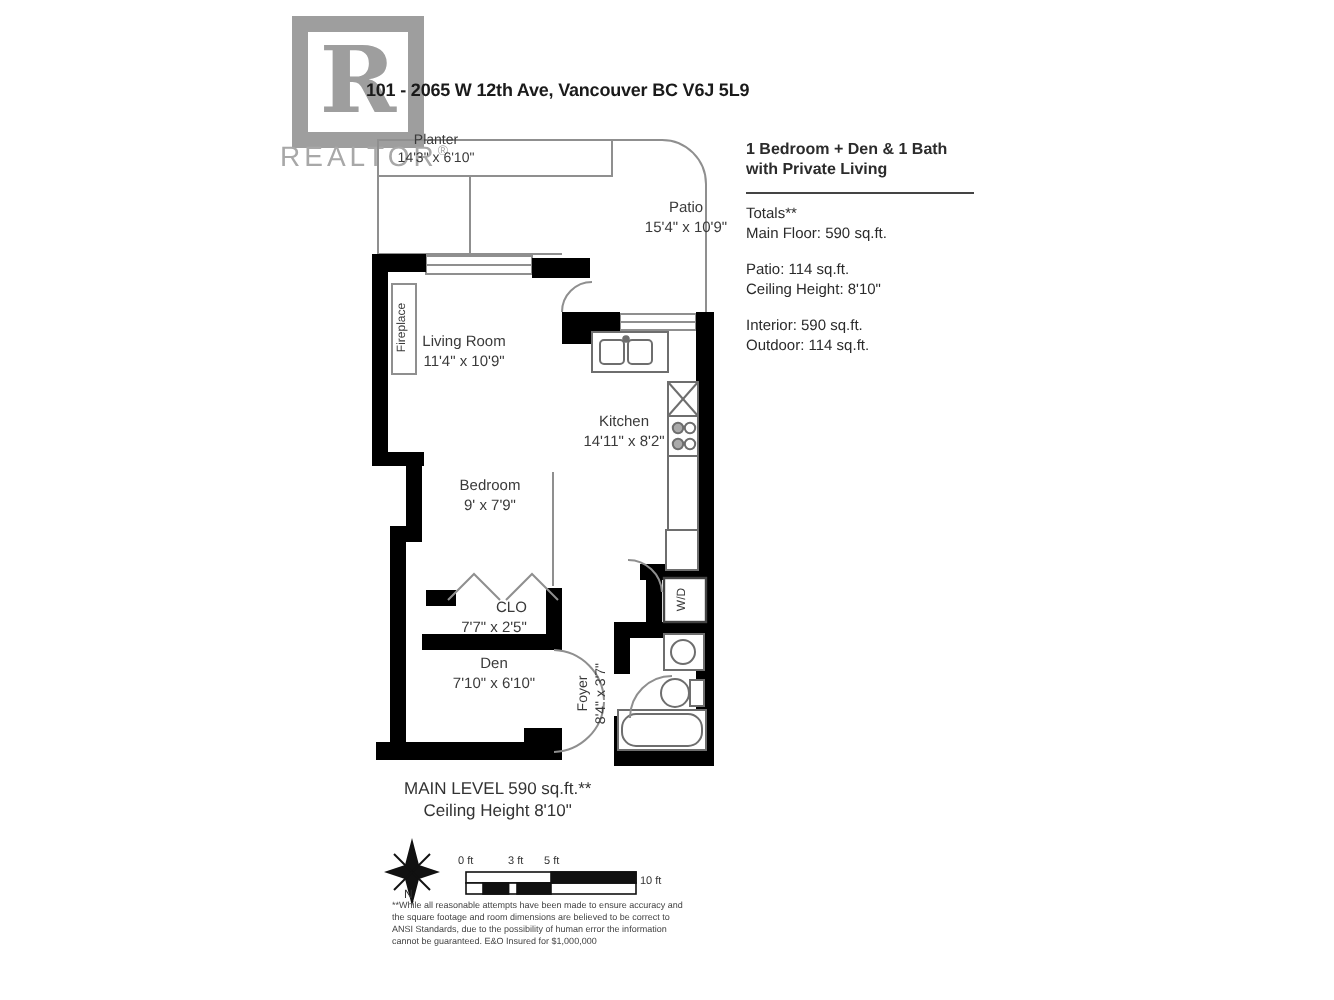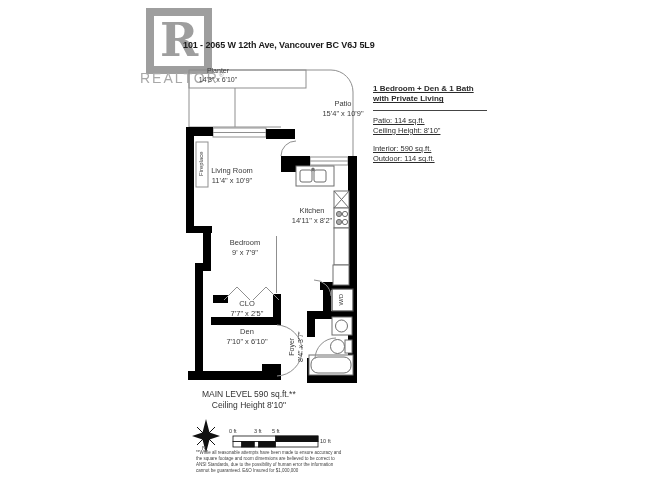--- a/index.html
+++ b/index.html
@@ -6,21 +6,21 @@
   body{width:667px;height:500px;background:#ffffff;font-family:"Liberation Sans","DejaVu Sans",sans-serif;color:#2b2b2b;position:relative;overflow:hidden;}
   .abs{position:absolute;}
   
   .logo-box{left:146px;top:8px;width:50px;height:50px;border:8px solid #9e9e9e;background:#fff;display:flex;align-items:center;justify-content:center;z-index:1;}
   .logo-r{font-family:"DejaVu Serif","Liberation Serif",serif;font-weight:bold;font-size:46px;color:#9e9e9e;line-height:1;margin-top:-2px;}
   .logo-word{left:140px;top:70px;font-size:14px;letter-spacing:2px;color:#a8a8a8;z-index:1;}
   .logo-word sup{font-size:7px;letter-spacing:0;}
   
   .address{left:183px;top:40px;font-size:9px;font-weight:bold;color:#1a1a1a;letter-spacing:-0.1px;z-index:3;white-space:nowrap;}
   
-  .info{left:373px;top:84px;width:125px;font-size:7.5px;line-height:1.35;color:#2b2b2b;z-index:2;text-decoration:underline;}
+  .info{left:373px;top:70px;width:125px;font-size:7.5px;line-height:1.35;color:#2b2b2b;z-index:2;}
   .info .ttl{font-weight:bold;font-size:8px;line-height:1.3;}
   .info hr{border:none;border-top:1px solid #444;margin:5px 0 5px 0;width:114px;}
   .info .grp{margin-bottom:8px;}
   
   .rlabel{text-align:center;transform:translateX(-50%);font-size:7.5px;line-height:1.3;color:#3a3a3a;white-space:nowrap;z-index:2;}
   .vlabel{text-align:center;font-size:6.5px;line-height:1.25;color:#3a3a3a;white-space:nowrap;transform:rotate(-90deg);z-index:2;}
   .footer-note{left:202px;top:389px;font-size:8.5px;line-height:1.3;color:#333;z-index:2;text-align:center;}
   .scale-lab{font-size:5.5px;color:#333;z-index:2;white-space:nowrap;}
   .north-lab{left:202px;top:445px;font-size:6px;color:#333;z-index:2;}
   .disclaimer{left:196px;top:450px;width:150px;font-size:4.5px;line-height:1.3;color:#444;z-index:2;}
@@ -33,20 +33,24 @@
   <span class="logo-r">R</span>
 </div>
 <div class="abs logo-word"><span>REALTOR</span><sup>®</sup></div>
 
 <div class="abs address">101 - 2065 W 12th Ave, Vancouver BC V6J 5L9</div>
 
 <div class="abs info">
   <div class="ttl">1 Bedroom + Den &amp; 1 Bath</div>
   <div class="ttl">with Private Living</div>
   <hr>
+  <div class="grp">
+    <div>Totals**</div>
+    <div>Main Floor: 590 sq.ft.</div>
+  </div>
   <div class="grp">
     <div>Patio: 114 sq.ft.</div>
     <div>Ceiling Height: 8'10"</div>
   </div>
   <div class="grp">
     <div>Interior: 590 sq.ft.</div>
     <div>Outdoor: 114 sq.ft.</div>
   </div>
 </div>
 
@@ -166,21 +170,21 @@
   <div>11'4" x 10'9"</div>
 </div>
 <div class="abs rlabel" style="left:312px;top:206px;">
   <div>Kitchen</div>
   <div>14'11" x 8'2"</div>
 </div>
 <div class="abs rlabel" style="left:245px;top:238px;">
   <div>Bedroom</div>
   <div>9' x 7'9"</div>
 </div>
-<div class="abs rlabel" style="left:247px;top:299px;">
+<div class="abs rlabel" style="left:247px;top:299px;text-align:right;">
   <div>CLO</div>
   <div>7'7" x 2'5"</div>
 </div>
 <div class="abs rlabel" style="left:247px;top:327px;">
   <div>Den</div>
   <div>7'10" x 6'10"</div>
 </div>
 <div class="abs vlabel" style="left:262px;top:338px;width:70px;font-size:7px;">
   <div>Foyer</div>
   <div>8'4" x 3'7"</div>

